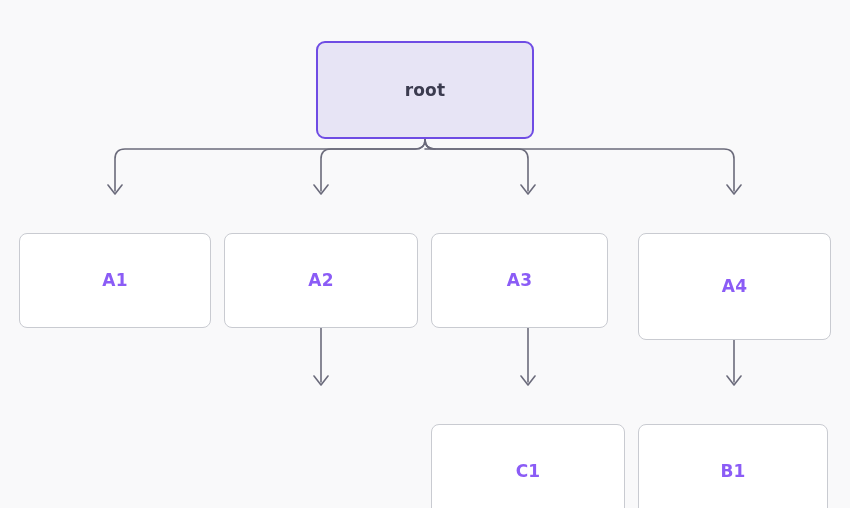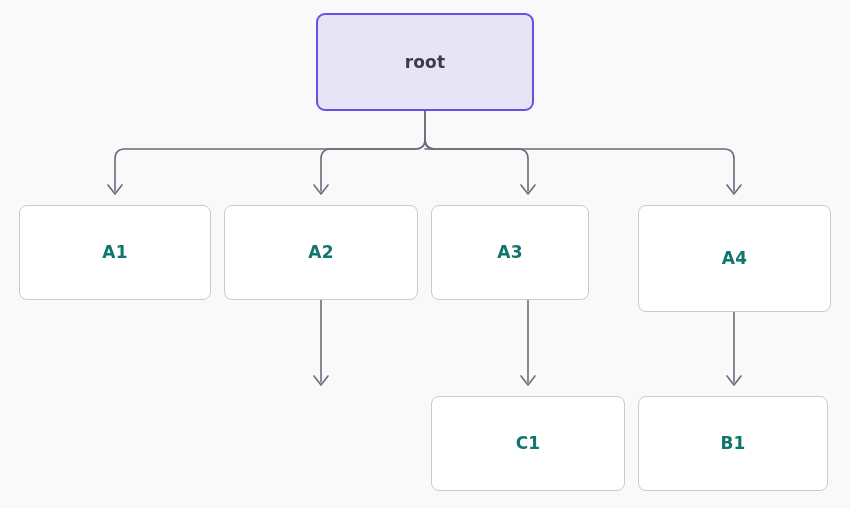--- a/index.html
+++ b/index.html
@@ -28,30 +28,31 @@
   .node {
     position: absolute;
     box-sizing: border-box;
     display: flex;
     align-items: center;
     justify-content: center;
     border-radius: 8px;
     background: #ffffff;
     border: 1px solid #c9cbd1;
     z-index: 2;
+    margin-top: 28px;
   }
   .node.root-node {
     background: #e7e4f5;
     border: 2px solid #6f4ce4;
     border-radius: 9px;
   }
   .node-label {
     font-size: 17px;
     font-weight: bold;
-    color: #0f766e;
+    color: #8b5cf6;
     letter-spacing: 0.2px;
     line-height: 1;
     user-select: none;
   }
   .root-node .node-label {
     color: #3b3b4f;
   }
 </style>
 </head>
 <body>
@@ -92,21 +93,21 @@
   </div>
 
   <div class="node" style="left:19px; top:205px; width:192px; height:95px;">
     <span class="node-label">A1</span>
   </div>
 
   <div class="node" style="left:224px; top:205px; width:194px; height:95px;">
     <span class="node-label">A2</span>
   </div>
 
-  <div class="node" style="left:431px; top:205px; width:158px; height:95px;text-align:right;">
+  <div class="node" style="left:431px; top:205px; width:177px; height:95px;text-align:right;">
     <span class="node-label">A3</span>
   </div>
 
   <div class="node" style="left:638px; top:205px; width:193px; height:107px;">
     <span class="node-label">A4</span>
   </div>
 
 
   <div class="node" style="left:431px; top:396px; width:194px; height:95px;">
     <span class="node-label">C1</span>

